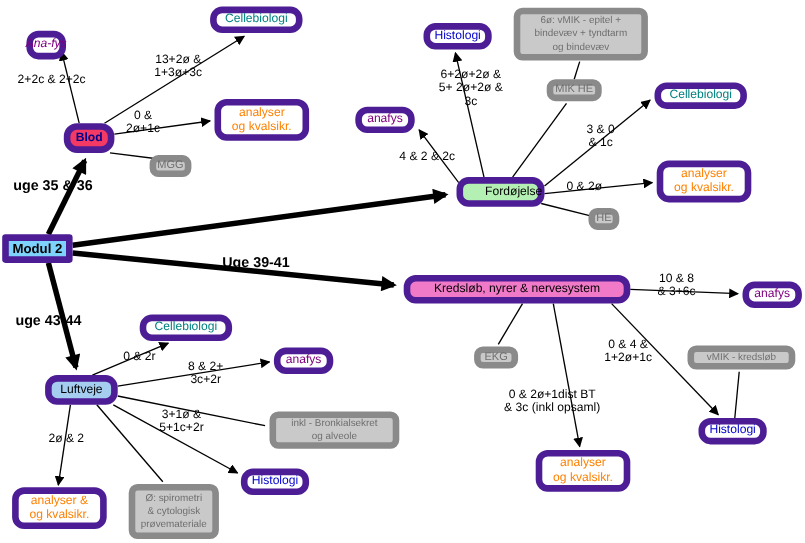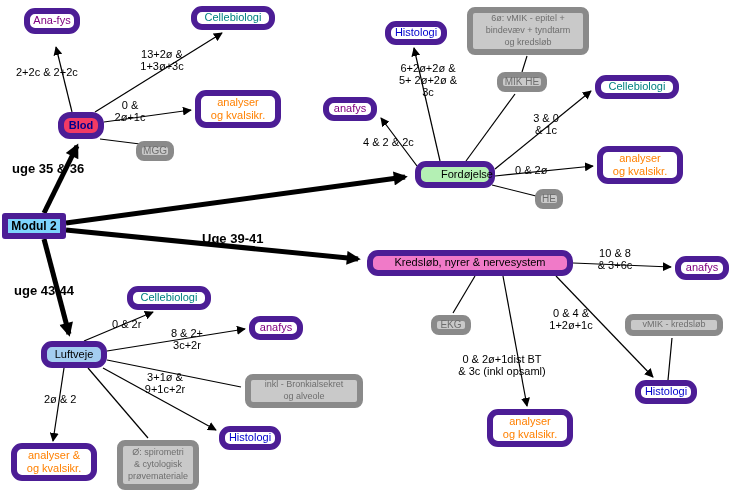--- a/index.html
+++ b/index.html
@@ -76,33 +76,33 @@
       <line x1="44" y1="239" x2="69" y2="334" marker-end="url(#arrThick)"></line>
     </g>
   </svg>
 
   <div class="node modul" style="left:2px; top:213px; width:64px; height:26px;">Modul 2</div>
   <div class="node bg-blod" style="left:58px; top:112px; width:46px; height:27px;">Blod</div>
   <div class="node bg-fordojelse" style="left:415px; top:161px; width:80px; height:27px;">Fordøjelse</div>
   <div class="node bg-kredslob" style="left:367px; top:250px; width:206px; height:26px;">Kredsløb, nyrer &amp; nervesystem</div>
   <div class="node bg-luftveje" style="left:41px; top:341px; width:66px; height:27px;">Luftveje</div>
 
-  <div class="node t-purple" style="left:24px; top:8px; width:56px; height:26px;">Ana-fys</div>
+  <div class="node t-purple" style="left:24px; top:28px; width:36px; height:26px;font-style:italic;">Ana-fys</div>
   <div class="node t-teal" style="left:191px; top:6px; width:84px; height:24px;">Cellebiologi</div>
   <div class="node t-orange" style="left:195px; top:90px; width:86px; height:38px;">
     <span>analyser</span>
     <span>og kvalsikr.</span>
   </div>
   <div class="node gray" style="left:136px; top:141px; width:38px; height:20px;">MGG</div>
 
   <div class="node t-blue" style="left:385px; top:21px; width:62px; height:24px;">Histologi</div>
   <div class="node gray small" style="left:467px; top:7px; width:122px; height:48px;">
     <span>6ø: vMIK - epitel +</span>
     <span>bindevæv + tyndtarm</span>
-    <span>og kredsløb</span>
+    <span>og bindevæv</span>
   </div>
   <div class="node gray" style="left:497px; top:72px; width:50px; height:20px;">MIK HE</div>
   <div class="node t-purple" style="left:323px; top:97px; width:54px; height:24px;">anafys</div>
   <div class="node t-teal" style="left:595px; top:75px; width:84px; height:24px;">Cellebiologi</div>
   <div class="node t-orange" style="left:597px; top:146px; width:86px; height:38px;">
     <span>analyser</span>
     <span>og kvalsikr.</span>
   </div>
   <div class="node gray" style="left:535px; top:189px; width:28px; height:20px;">HE</div>
 
@@ -168,17 +168,17 @@
     <span>0 &amp; 2ø+1dist BT</span>
     <span>&amp; 3c (inkl opsaml)</span>
   </div>
   <div class="elabel" style="left:112px; top:318px;">0 &amp; 2r</div>
   <div class="elabel center" style="left:164px; top:327px; width:46px;">
     <span>8 &amp; 2+</span>
     <span>3c+2r</span>
   </div>
   <div class="elabel center" style="left:138px; top:371px; width:54px;">
     <span>3+1ø &amp;</span>
-    <span>9+1c+2r</span>
+    <span>5+1c+2r</span>
   </div>
   <div class="elabel" style="left:44px; top:393px;">2ø &amp; 2</div>
 
 </div>
 
 </body></html>

